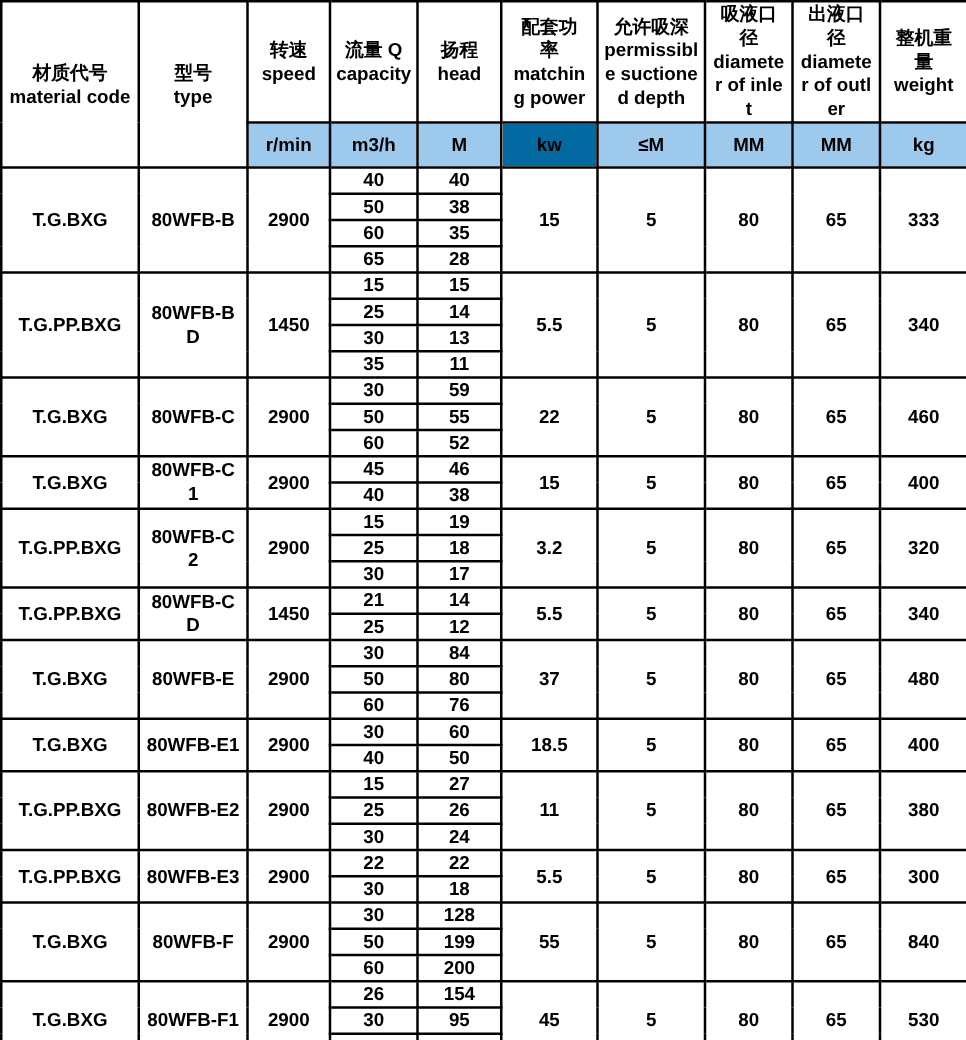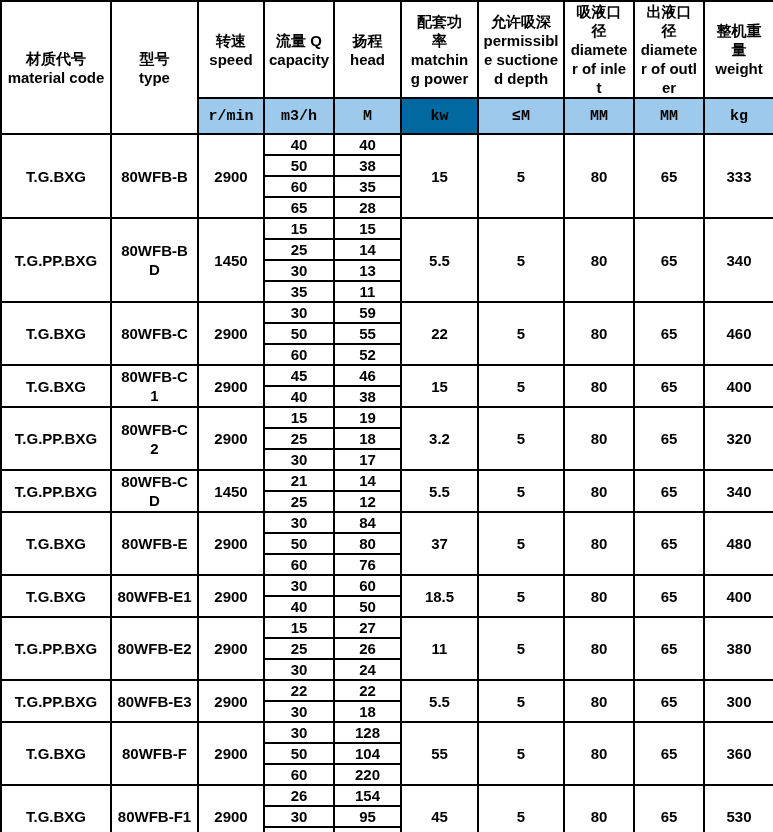--- a/index.html
+++ b/index.html
@@ -27,21 +27,21 @@
     padding: 0 2px;
     font-size: 15px;
     line-height: 19px;
     overflow: hidden;
   }
   table.spec thead th {
     white-space: pre-line;
     font-weight: bold;
   }
   tr.header-row { height: 92px; }
-  tr.unit-row   { height: 36px; font-family: Liberation Mono, monospace; }
+  tr.unit-row   { height: 36px; }
   tbody tr      { height: 21px; }
   td.wrap       { white-space: pre-line; }
 </style>
 </head>
 <body>
 
 <table class="spec">
   <colgroup>
     <col style="width:110px">
     <col style="width:87px">
@@ -299,29 +299,29 @@
       <tr>
         <td rowspan="3">T.G.BXG</td>
         <td rowspan="3" class="wrap">80WFB-F</td>
         <td rowspan="3">2900</td>
         <td>30</td>
         <td>128</td>
         <td rowspan="3">55</td>
         <td rowspan="3">5</td>
         <td rowspan="3">80</td>
         <td rowspan="3">65</td>
-        <td rowspan="3">360</td>
-      </tr>
-      <tr>
-        <td>50</td>
-        <td>104</td>
-      </tr>
-      <tr>
-        <td>60</td>
-        <td>220</td>
+        <td rowspan="3">840</td>
+      </tr>
+      <tr>
+        <td>50</td>
+        <td>199</td>
+      </tr>
+      <tr>
+        <td>60</td>
+        <td>200</td>
       </tr>
       <tr>
         <td rowspan="3">T.G.BXG</td>
         <td rowspan="3" class="wrap">80WFB-F1</td>
         <td rowspan="3">2900</td>
         <td>26</td>
         <td>154</td>
         <td rowspan="3">45</td>
         <td rowspan="3">5</td>
         <td rowspan="3">80</td>

